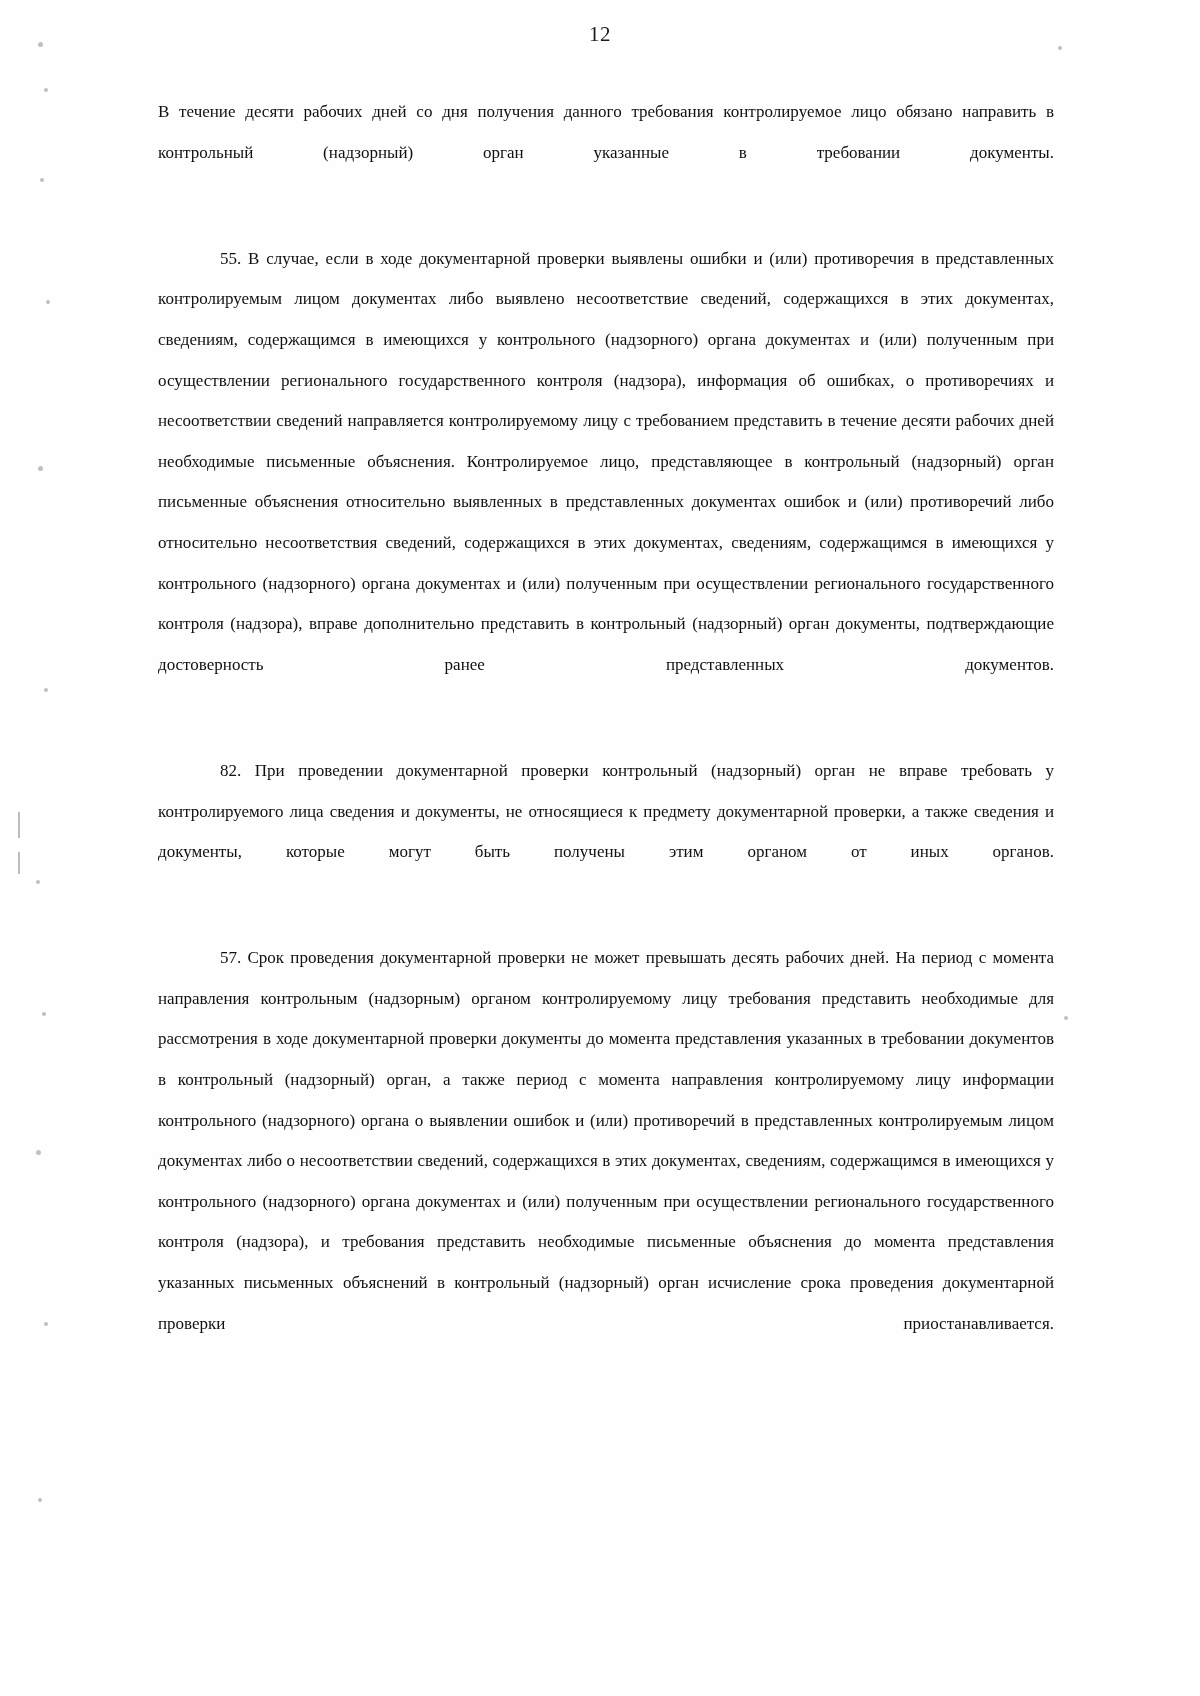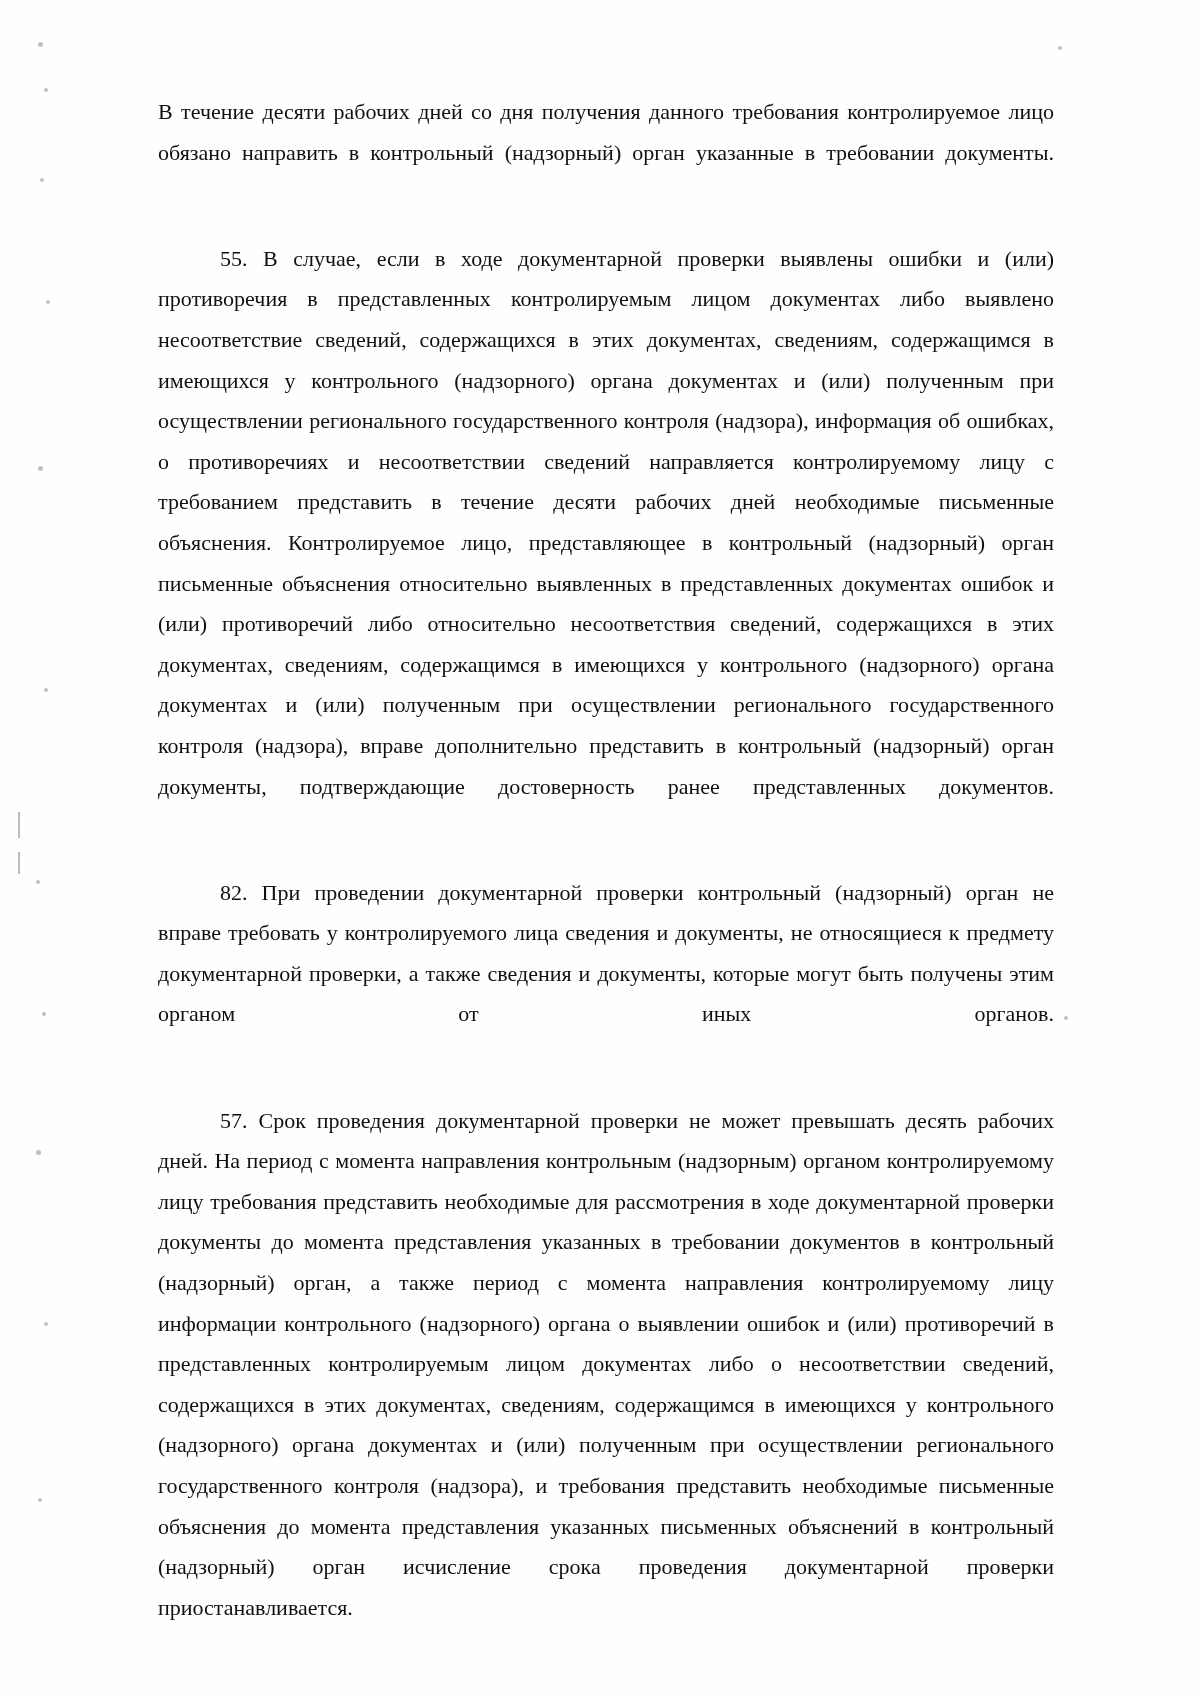--- a/index.html
+++ b/index.html
@@ -52,21 +52,21 @@
     position: absolute;
     top: 92px;
     left: 158px;
     width: 896px;
   }
 
   p.para {
     margin: 0;
     text-align: justify;
     text-justify: inter-word;
-    font-size: 22px;
+    font-size: 17px;
     line-height: 40.6px;
     color: #101010;
     text-indent: 0;
     word-spacing: 0.2px;
   }
   p.para.indented {
     text-indent: 62px;
     margin-top: 25px;
   }
   p.para:last-child {
@@ -93,20 +93,21 @@
   <div class="scan-speck" style="left:36px; top:880px; width:4px; height:4px;"></div>
   <div class="scan-speck" style="left:42px; top:1012px; width:4px; height:4px;"></div>
   <div class="scan-speck" style="left:36px; top:1150px; width:5px; height:5px;"></div>
   <div class="scan-speck" style="left:44px; top:1322px; width:4px; height:4px;"></div>
   <div class="scan-speck" style="left:38px; top:1498px; width:4px; height:4px;"></div>
   <div class="scan-speck" style="left:1058px; top:46px; width:4px; height:4px;"></div>
   <div class="scan-speck" style="left:1064px; top:1016px; width:4px; height:4px;"></div>
   <div class="edge-mark" style="left:18px; top:812px; width:2px; height:26px;"></div>
   <div class="edge-mark" style="left:18px; top:852px; width:2px; height:22px;"></div>
 
+  <div class="page-number">12</div>
 
   <div class="body-text">
     <p class="para">В течение десяти рабочих дней со дня получения данного требования контролируемое лицо обязано направить в контрольный (надзорный) орган указанные в требовании документы.</p>
     <p class="para indented">55. В случае, если в ходе документарной проверки выявлены ошибки и (или) противоречия в представленных контролируемым лицом документах либо выявлено несоответствие сведений, содержащихся в этих документах, сведениям, содержащимся в имеющихся у контрольного (надзорного) органа документах и (или) полученным при осуществлении регионального государственного контроля (надзора), информация об ошибках, о противоречиях и несоответствии сведений направляется контролируемому лицу с требованием представить в течение десяти рабочих дней необходимые письменные объяснения. Контролируемое лицо, представляющее в контрольный (надзорный) орган письменные объяснения относительно выявленных в представленных документах ошибок и (или) противоречий либо относительно несоответствия сведений, содержащихся в этих документах, сведениям, содержащимся в имеющихся у контрольного (надзорного) органа документах и (или) полученным при осуществлении регионального государственного контроля (надзора), вправе дополнительно представить в контрольный (надзорный) орган документы, подтверждающие достоверность ранее представленных документов.</p>
     <p class="para indented">82. При проведении документарной проверки контрольный (надзорный) орган не вправе требовать у контролируемого лица сведения и документы, не относящиеся к предмету документарной проверки, а также сведения и документы, которые могут быть получены этим органом от иных органов.</p>
     <p class="para indented">57. Срок проведения документарной проверки не может превышать десять рабочих дней. На период с момента направления контрольным (надзорным) органом контролируемому лицу требования представить необходимые для рассмотрения в ходе документарной проверки документы до момента представления указанных в требовании документов в контрольный (надзорный) орган, а также период с момента направления контролируемому лицу информации контрольного (надзорного) органа о выявлении ошибок и (или) противоречий в представленных контролируемым лицом документах либо о несоответствии сведений, содержащихся в этих документах, сведениям, содержащимся в имеющихся у контрольного (надзорного) органа документах и (или) полученным при осуществлении регионального государственного контроля (надзора), и требования представить необходимые письменные объяснения до момента представления указанных письменных объяснений в контрольный (надзорный) орган исчисление срока проведения документарной проверки приостанавливается.</p>
 
   </div>
 
 </div>

